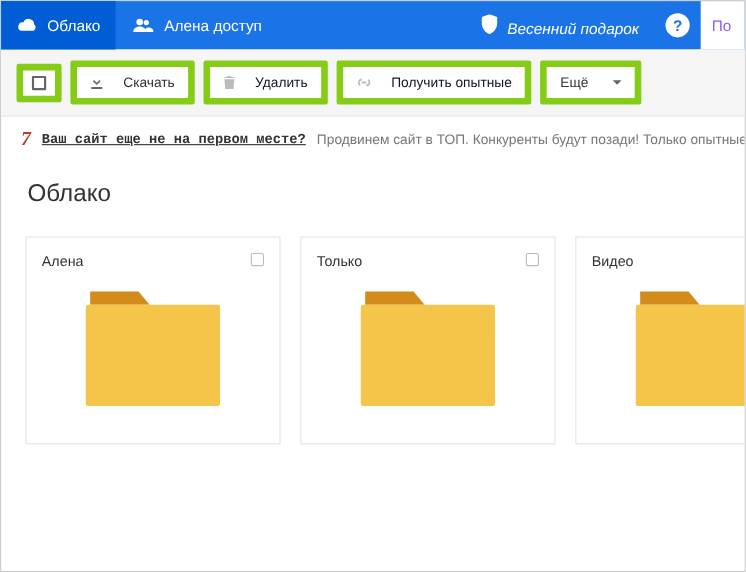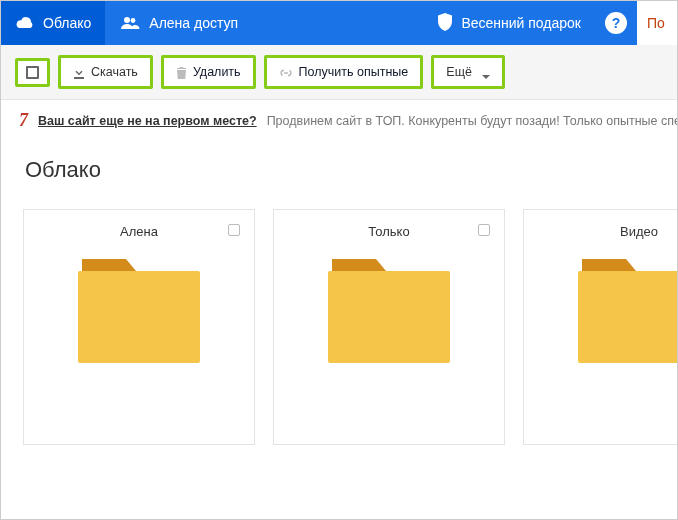--- a/index.html
+++ b/index.html
@@ -30,66 +30,67 @@
     cursor: pointer;
   }
   .topnav .tab.active {
     background: #005dd6;
   }
   .tab .icon { display: inline-flex; }
   .topnav .spacer { flex: 1; }
   .topnav .right-group { display: flex; align-items: center; }
   .gift-btn {
     display: flex;
-    align-items: center;
+    align-items: flex-end;
     gap: 8px;
     padding: 0 14px;
     cursor: pointer;
+    font-style: italic;
   }
   .help-circle {
     width: 22px; height: 22px;
     border-radius: 50%;
     background: #fff;
     color: #1a74e8;
     font-weight: bold;
     display: flex;
     align-items: center;
     justify-content: center;
     margin: 0 10px;
     font-size: 14px;
     cursor: pointer;
   }
   .searchbox {
     background: #fff;
     height: 44px;
     display: flex;
     align-items: center;
     padding: 0 10px;
-    color: #c2410c;
+    color: #8b5cf6;
     width: 40px;
     font-size: 14px;
   }
   
   .toolbar {
     background: #f5f5f5;
     border-bottom: 1px solid #e5e5e5;
     padding: 10px 14px;
     display: flex;
     gap: 8px;
     align-items: center;
   }
   .btn {
     background: #fff;
-    border: 3px solid #84cc16;
+    border: 6px solid #84cc16;
     border-radius: 2px;
     padding: 7px 12px;
     font-size: 12.5px;
     display: inline-flex;
-    align-items: flex-end;
-    gap: 6px;
+    align-items: center;
+    gap: 18px;
     cursor: pointer;
     color: #333;
   }
   .btn .icn { display: inline-flex; color: #666; }
   .btn.square { padding: 5px 8px; }
   .btn.square .chk {
     width: 13px; height: 13px;
     border: 2px solid #666; border-radius: 1px;
   }
   .btn.muted { color: #0f172a; }
@@ -111,34 +112,33 @@
     white-space: nowrap;
     overflow: hidden;
   }
   .ad .seven {
     font-family: Georgia, serif;
     font-style: italic;
     font-weight: bold;
     color: #c0392b;
     font-size: 18px;
   }
-  .ad a { color: #333; text-decoration: underline; font-weight: bold; }
+  .ad a { color: #333; text-decoration: underline; font-weight: bold; font-family: Liberation Mono, monospace; }
   .ad .tail { color: #777; }
   
   .main { padding: 10px 22px 20px 22px; }
   .page-title { font-size: 22px; font-weight: 400; color: #333; margin: 6px 0 26px 2px; }
   .grid { display: flex; gap: 18px; }
   .card {
     width: 232px;
-    height: 236px;
+    height: 189px;
     border: 1px solid #e3e3e3;
     position: relative;
     padding: 14px 14px 8px 14px;
     flex-shrink: 0;
-    text-align: center;
   }
   .card-title { font-size: 13px; color: #333; }
   .card-chk {
     position: absolute; top: 14px; right: 14px;
     width: 12px; height: 12px;
     border: 1px solid #bbb; border-radius: 2px;
   }
   .folder-wrap {
     display: flex; justify-content: center;
     margin-top: 18px;

